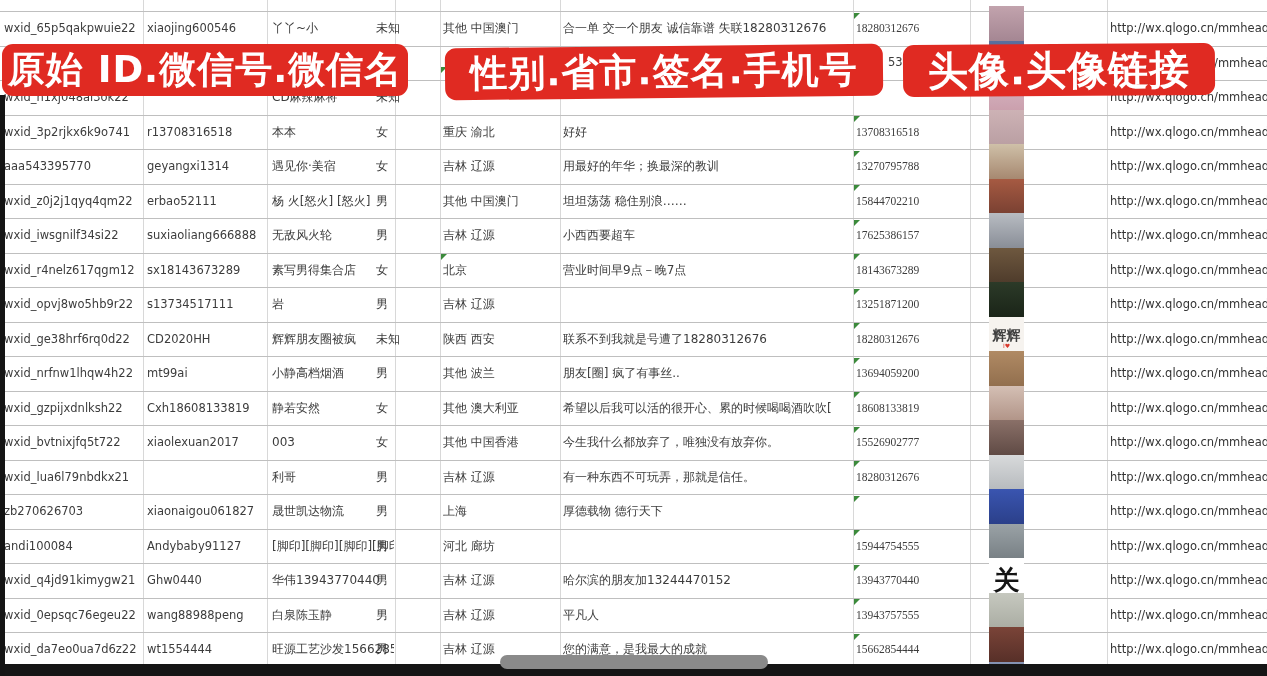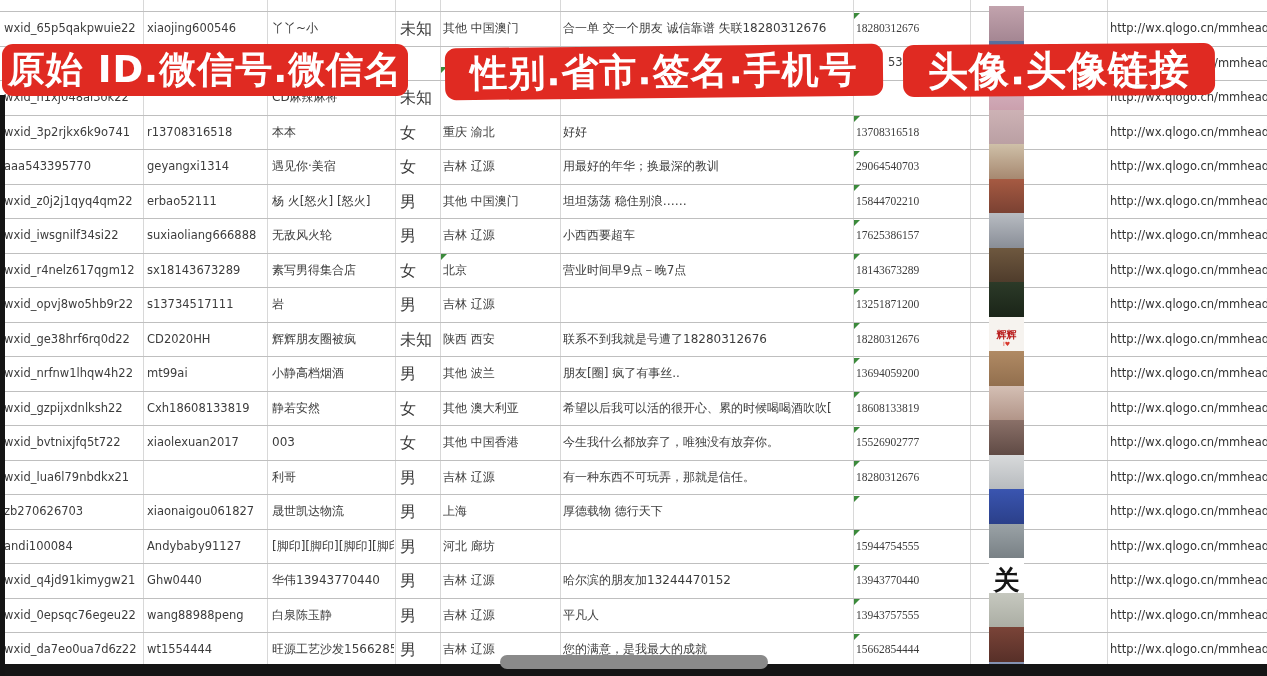--- a/index.html
+++ b/index.html
@@ -6,21 +6,21 @@
   #canvas{position:relative;width:1267px;height:676px;background:#ffffff;overflow:hidden;
           font-family:"DejaVu Sans","Liberation Sans",sans-serif;color:#3c3c3c;}
   .vline{position:absolute;top:0;width:1px;background:#d8d8d8;z-index:1;}
   .hline{position:absolute;left:0;right:0;height:1px;background:#bfbfbf;z-index:1;}
   .row{position:absolute;left:0;right:0;height:35px;z-index:4;}
   .cell{position:absolute;top:0;height:35px;line-height:35px;white-space:nowrap;overflow:hidden;
         font-size:11.5px;color:#3c3c3c;}
   .c-id   {left:4px;   width:138px;}
   .c-wxno {left:147px; width:118px;}
   .c-name {left:272px; width:122px; font-size:12px;}
-  .c-gen  {left:400px; width:38px;  font-size:16px;}
+  .c-gen  {left:376px; width:38px;  font-size:12px;}
   .c-reg  {left:443px; width:115px; font-size:12px;}
   .c-sig  {left:563px; width:288px; font-size:12px;}
   .c-phone{left:856px; width:112px;font-family:Liberation Serif, serif;}
   .c-url  {left:1110px;width:157px; font-size:11.5px;color:#333;text-align:right;}
   .avatar{position:absolute;left:989px;width:35px;height:44px;z-index:5;
           display:flex;align-items:center;justify-content:center;flex-direction:column;}
   .av-label{font-weight:bold;line-height:1;}
   .av-strip{position:absolute;bottom:1px;left:0;right:0;font-size:6px;line-height:7px;text-align:center;
             color:#ffd24a;background:rgba(170,20,20,.85);white-space:nowrap;overflow:hidden;}
   .gtri{position:absolute;width:0;height:0;border-top:6px solid #3b8a3b;border-right:6px solid transparent;z-index:6;}
@@ -106,21 +106,21 @@
         <div class="avatar" style="top: -4.75px; background: linear-gradient(rgb(205, 178, 181) 0%, rgb(181, 154, 158) 100%);"></div>
       </div>
       <div class="gtri" style="left: 854px; top: 116px;"></div>
       <div class="row" style="top: 149px;">
         <div class="cell c-id">aaa543395770</div>
         <div class="cell c-wxno">geyangxi1314</div>
         <div class="cell c-name">遇见你·美宿</div>
         <div class="cell c-gen">女</div>
         <div class="cell c-reg">吉林 辽源</div>
         <div class="cell c-sig">用最好的年华；换最深的教训</div>
-        <div class="cell c-phone">29064540703</div>
+        <div class="cell c-phone">13270795788</div>
         <div class="cell c-url">http://wx.qlogo.cn/mmhead</div>
         <div class="avatar" style="top: -4.75px; background: linear-gradient(rgb(207, 192, 168) 0%, rgb(156, 122, 98) 100%);"></div>
       </div>
       <div class="gtri" style="left: 854px; top: 150.5px;"></div>
       <div class="row" style="top: 183.5px;">
         <div class="cell c-id">wxid_z0j2j1qyq4qm22</div>
         <div class="cell c-wxno">erbao52111</div>
         <div class="cell c-name">杨 火[怒火] [怒火]</div>
         <div class="cell c-gen">男</div>
         <div class="cell c-reg">其他 中国澳门</div>
@@ -169,21 +169,21 @@
       <div class="row" style="top: 321.5px;">
         <div class="cell c-id">wxid_ge38hrf6rq0d22</div>
         <div class="cell c-wxno">CD2020HH</div>
         <div class="cell c-name">辉辉朋友圈被疯</div>
         <div class="cell c-gen">未知</div>
         <div class="cell c-reg">陕西 西安</div>
         <div class="cell c-sig">联系不到我就是号遭了18280312676</div>
         <div class="cell c-phone">18280312676</div>
         <div class="cell c-url">http://wx.qlogo.cn/mmhead</div>
         <div class="avatar" style="top: -4.75px; background: rgb(246, 243, 239);">
-          <span class="av-label" style="color: #b91c1c; font-size: 10px;">辉辉</span>
+          <span class="av-label" style="color: #404040; font-size: 14px;">辉辉</span>
           <span style="font-size: 6px; line-height: 7px; color: rgb(216, 54, 42);">I♥</span>
         </div>
       </div>
       <div class="gtri" style="left: 854px; top: 323px;"></div>
       <div class="row" style="top: 356px;">
         <div class="cell c-id">wxid_nrfnw1lhqw4h22</div>
         <div class="cell c-wxno">mt99ai</div>
         <div class="cell c-name">小静高档烟酒</div>
         <div class="cell c-gen">男</div>
         <div class="cell c-reg">其他 波兰</div>

